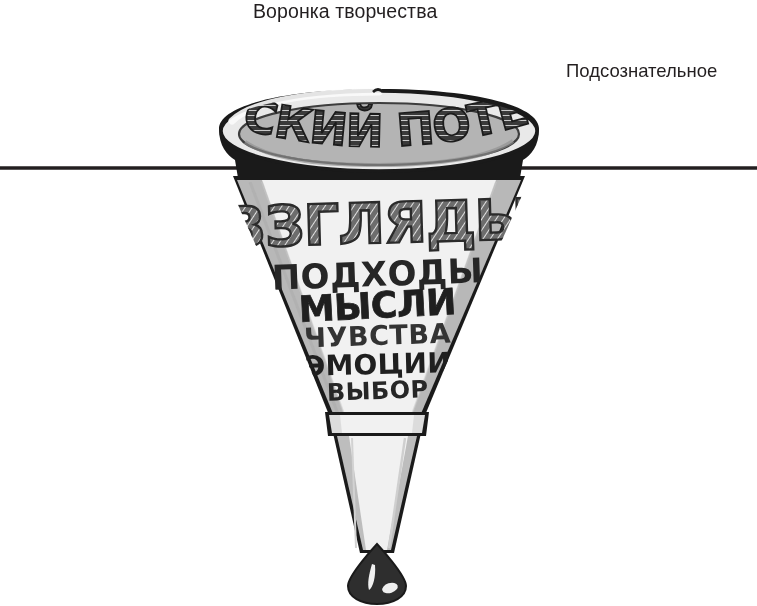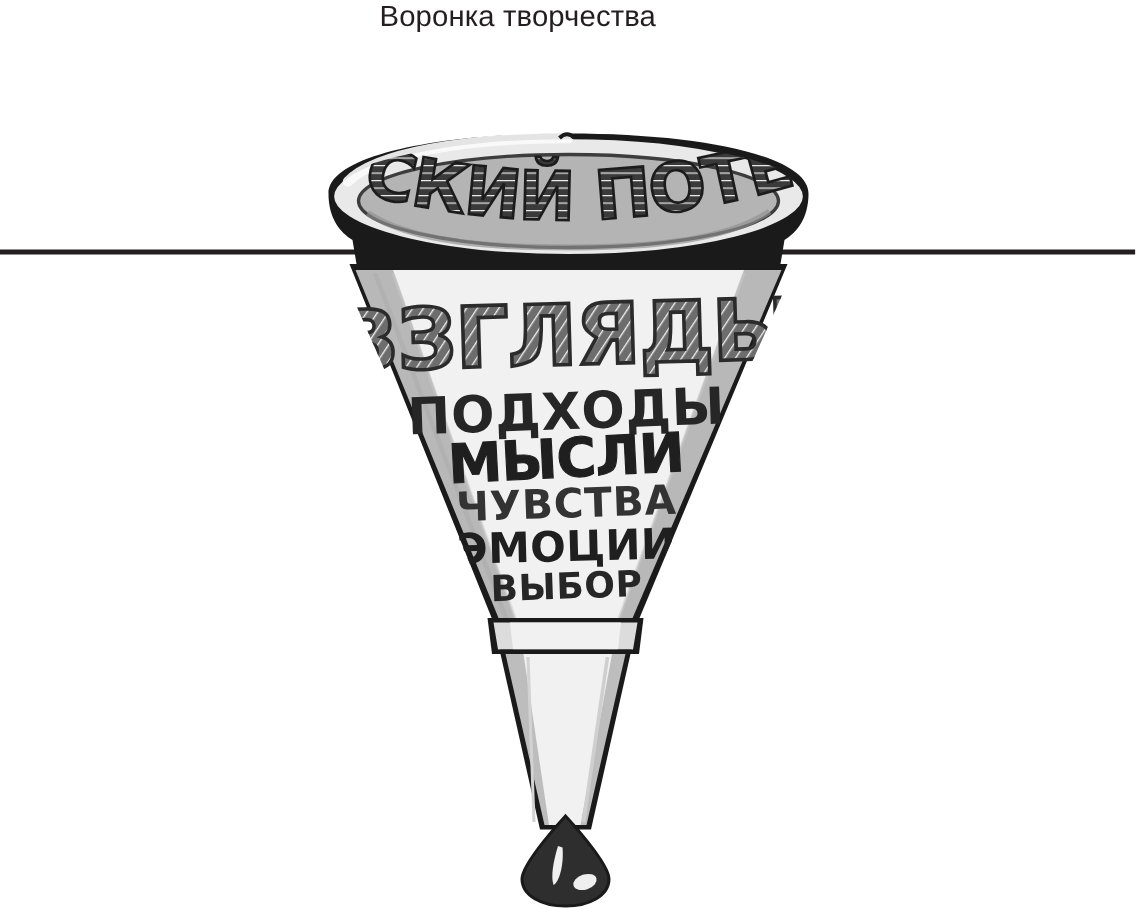--- a/index.html
+++ b/index.html
@@ -50,20 +50,21 @@
     top: 0;
   }
 </style>
 </head>
 <body>
 
 <div id="stage">
 
   <div class="txt" id="diagram-title">Воронка творчества</div>
 
+  <div class="txt" id="label-subconscious">Подсознательное</div>
 
 
   <svg id="funnel-svg" width="757" height="606" viewBox="0 0 757 606">
     <defs>
 
       <pattern id="hatch" width="5" height="5" patternUnits="userSpaceOnUse" patternTransform="rotate(90)">
         <rect width="5" height="5" fill="#3a3a3a"></rect>
         <line x1="0" y1="0" x2="0" y2="5" stroke="#ededed" stroke-width="1.6"></line>
       </pattern>
       <pattern id="hatch2" width="6" height="6" patternUnits="userSpaceOnUse" patternTransform="rotate(35)">

